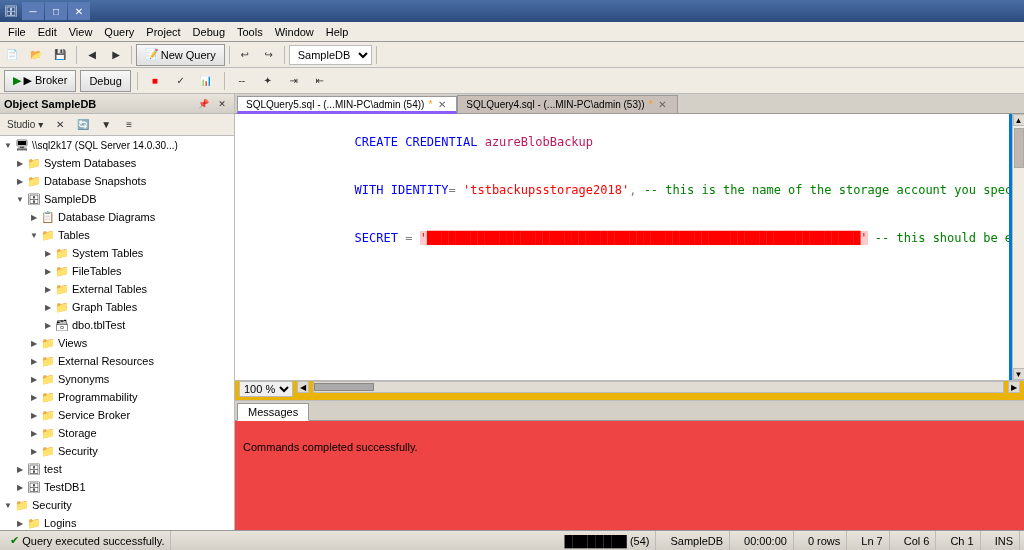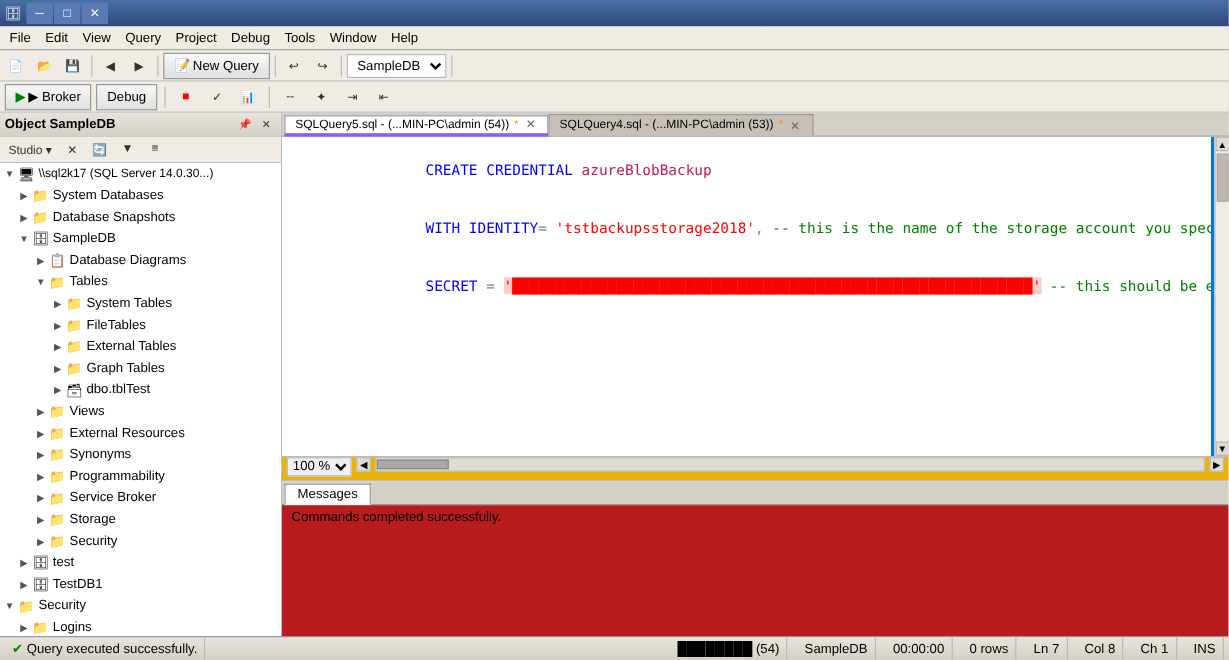--- a/index.html
+++ b/index.html
@@ -235,22 +235,22 @@
       cursor: pointer;
       display: flex; align-items: center;
     }
     .results-tab.active {
       background: white;
       border-bottom: 1px solid white;
       margin-bottom: -1px;
     }
     #results-content {
       flex: 1;
-      background: #b91c1c;
-      padding: 4px 8px;
+      background: #ef4444;
+      padding: 20px 8px;
       font-size: 11px;
       overflow: auto;
     }
     .success-msg { color: #000; }
     
     
     #statusbar {
       height: 20px;
       background: linear-gradient(to bottom, #e8e4dc, #d4d0c8);
       border-top: 1px solid #999;
@@ -601,16 +601,16 @@
   <div class="status-item">
     <span style="color:green;margin-right:3px">✔</span>
     <span>Query executed successfully.</span>
   </div>
   <div style="flex:1"></div>
   <div class="status-item">████████ (54)</div>
   <div class="status-item">SampleDB</div>
   <div class="status-item">00:00:00</div>
   <div class="status-item">0 rows</div>
   <div class="status-item">Ln 7</div>
-  <div class="status-item">Col 8</div>
+  <div class="status-item">Col 6</div>
   <div class="status-item">Ch 1</div>
   <div class="status-item">INS</div>
 </div>
 
 </body></html>

